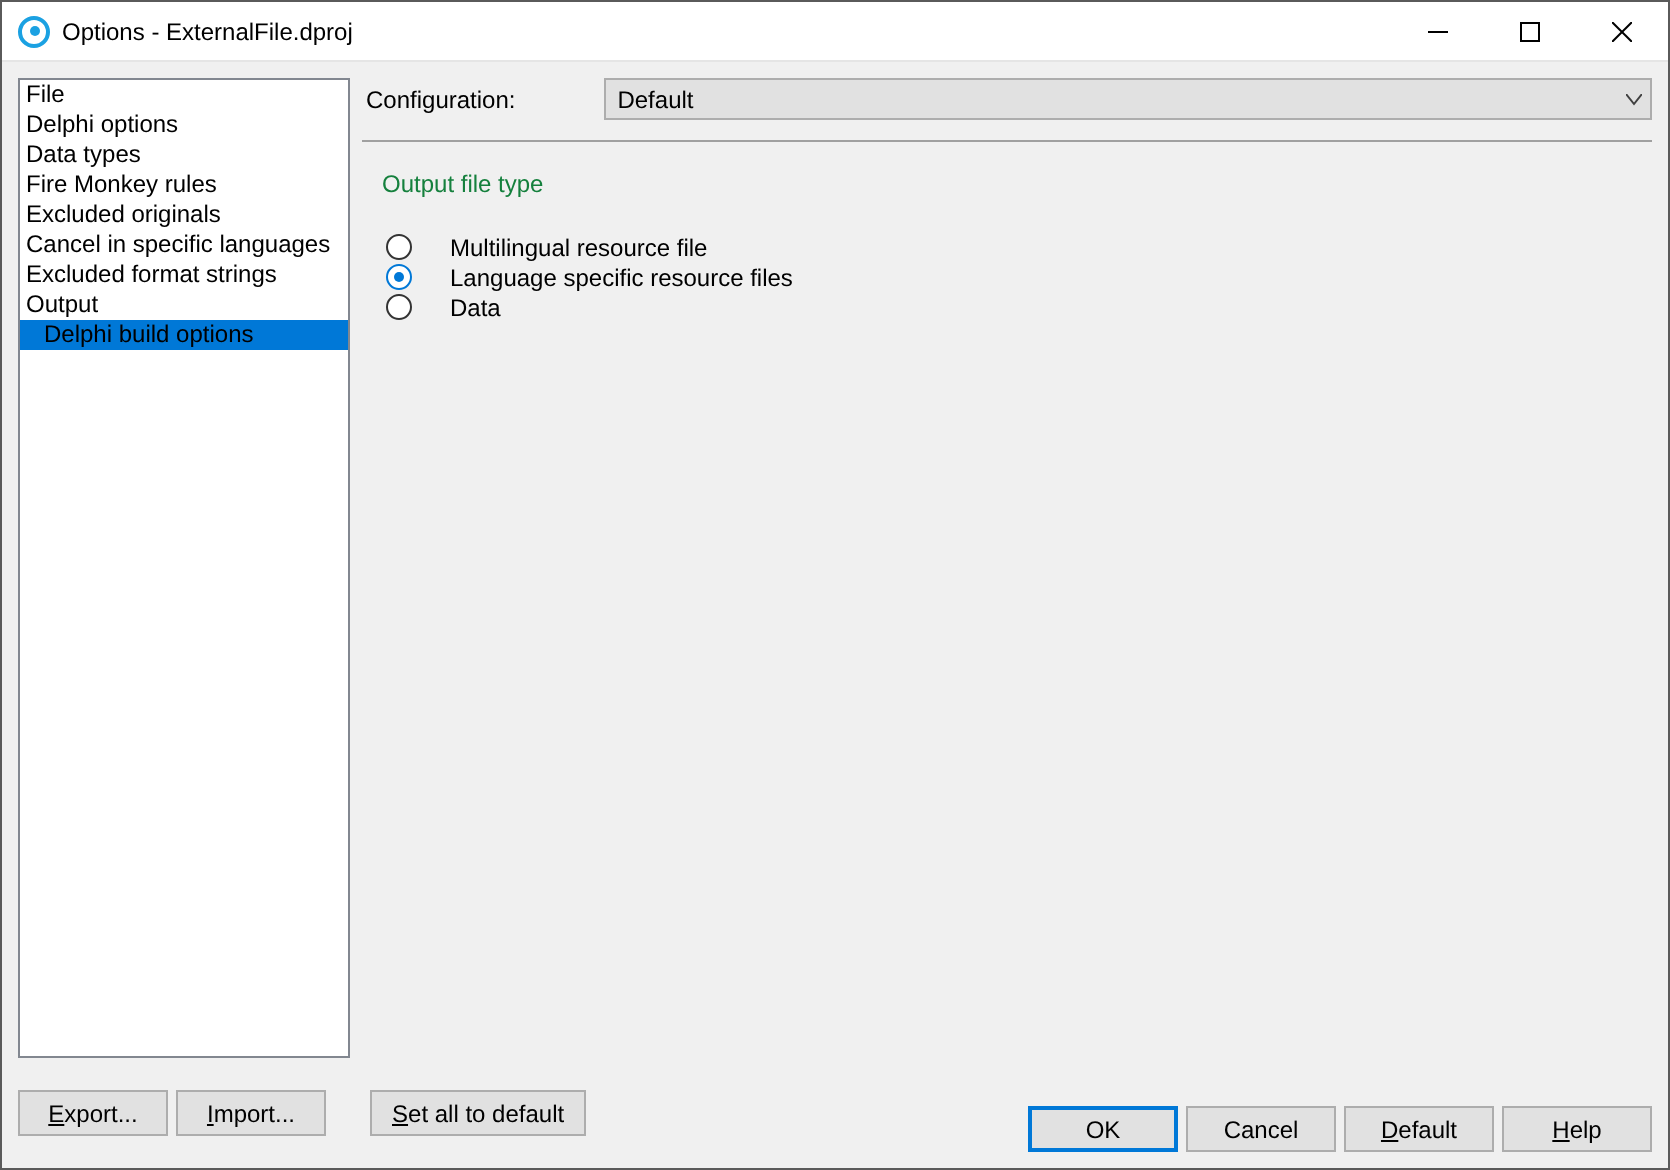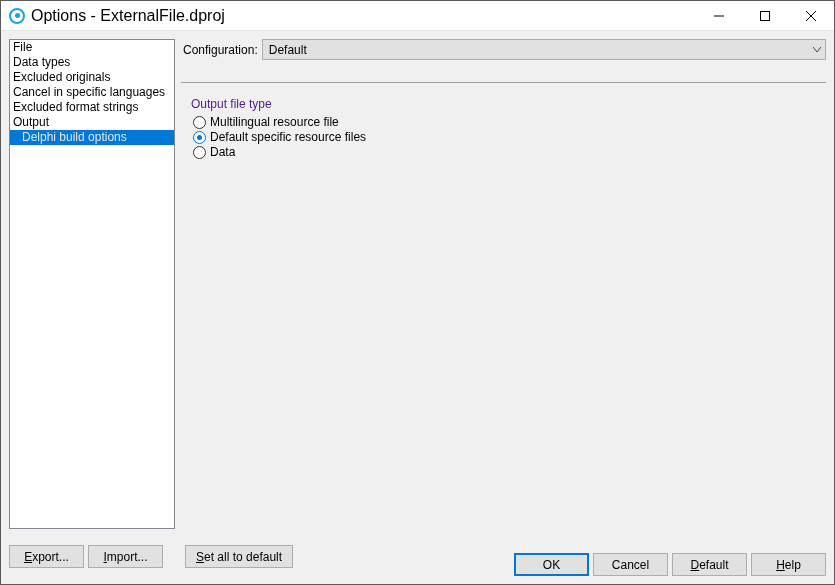--- a/index.html
+++ b/index.html
@@ -1,38 +1,38 @@
 <!DOCTYPE html>
 <html><head>
   <meta charset="utf-8">
   <style>
     * { box-sizing: border-box; margin: 0; padding: 0; font-family: "Segoe UI", Tahoma, sans-serif; font-size: 12px; }
     body { background: #fff; }
     .window { width: 835px; height: 585px; background: #fff; border: 1px solid #5a5a5a; display: flex; flex-direction: column; }
     .titlebar { height: 30px; display: flex; align-items: center; background: #fff; border-bottom: 1px solid #e5e5e5; }
     .titlebar-icon { width: 16px; height: 16px; margin: 0 6px 0 8px; border: 2px solid #1ba1e2; border-radius: 50%; display: flex; align-items: center; justify-content: center; }
     .titlebar-icon::after { content: ""; width: 5px; height: 5px; background: #1ba1e2; border-radius: 50%; }
-    .titlebar-text { flex: 1; font-size: 16px; color: #000; }
+    .titlebar-text { flex: 1; font-size: 12px; color: #000; }
     .titlebar-controls { display: flex; height: 100%; }
     .titlebar-btn { width: 46px; height: 100%; display: flex; align-items: center; justify-content: center; background: #fff; cursor: default; }
     .titlebar-btn svg { width: 10px; height: 10px; }
     .body { flex: 1; background: #f0f0f0; display: flex; flex-direction: column; padding: 8px 8px 8px 8px; gap: 8px; min-height: 0; }
     .main { flex: 1; display: flex; gap: 6px; min-height: 0; }
     .sidebar { width: 166px; background: #fff; border: 1px solid #828790; overflow: auto; }
     .sidebar-item { padding: 0 3px; line-height: 15px; font-size: 12px; color: #000; white-space: nowrap; cursor: default; }
-    .sidebar-item.selected { background: #0078d7; color: #e5e5e5; padding-left: 12px; }
+    .sidebar-item.selected { background: #0078d7; color: #000000; padding-left: 12px; }
     .content { flex: 1; display: flex; flex-direction: column; }
-    .config-row { display: flex; align-items: center; gap: 4px; padding-bottom: 22px; border-bottom: 1px solid #a0a0a0; margin-bottom: 12px; }
+    .config-row { display: flex; align-items: center; gap: 4px; padding-bottom: 10px; border-bottom: 1px solid #a0a0a0; margin-bottom: 12px; }
     .config-label { color: #000; padding-left: 2px; }
-    .config-select { flex: 1; height: 21px; border: 1px solid #adadad; background: #e1e1e1; display: flex; align-items: center; justify-content: space-between; padding: 0 4px 0 6px; }
+    .config-select { flex: 1; height: 21px; border: 1px solid #adadad; background: #e1e1e1; display: flex; align-items: center; justify-content: space-between; padding: 0 4px 0 6px; margin-left: 40px; }
     .config-select-text { color: #000; }
     .config-select-arrow svg { width: 8px; height: 6px; display: block; }
     .groupbox { margin-left: 10px; margin-top: 2px; }
-    .group-label { color: #4c1d95; margin-bottom: 4px; display: block; }
-    .radio-row { display: flex; align-items: flex-end; gap: 4px; margin: 1px 0; padding-left: 2px; }
+    .group-label { color: #15803d; margin-bottom: 18px; display: block; }
+    .radio-row { display: flex; align-items: flex-start; gap: 19px; margin: 1px 0; padding-left: 2px; }
     .radio { width: 13px; height: 13px; border: 1px solid #333; border-radius: 50%; display: flex; align-items: center; justify-content: center; background: #fff; }
     .radio.checked { border-color: #0078d7; }
     .radio.checked::after { content: ""; width: 5px; height: 5px; background: #0078d7; border-radius: 50%; }
     .radio-label { color: #000; }
     .footer { display: flex; align-items: center; }
     .footer-left { display: flex; gap: 4px; }
     .footer-spacer { flex: 1; }
     .footer-right { display: flex; gap: 4px; margin-top: 16px; }
     .btn { height: 23px; min-width: 75px; padding: 0 10px; border: 1px solid #adadad; background: #e1e1e1; color: #000; display: flex; align-items: center; justify-content: center; cursor: default; }
     .btn.default { border: 1px solid #0078d7; outline: 1px solid #0078d7; outline-offset: -2px; }
@@ -65,21 +65,23 @@
           </svg>
       </div>
     </div>
   </div>
 
   <div class="body">
     <div class="main">
 
       <div class="sidebar">
         <div class="sidebar-item"><span>File</span></div>
+        <div class="sidebar-item"><span>Delphi options</span></div>
         <div class="sidebar-item"><span>Data types</span></div>
+        <div class="sidebar-item"><span>Fire Monkey rules</span></div>
         <div class="sidebar-item"><span>Excluded originals</span></div>
         <div class="sidebar-item"><span>Cancel in specific languages</span></div>
         <div class="sidebar-item"><span>Excluded format strings</span></div>
         <div class="sidebar-item"><span>Output</span></div>
         <div class="sidebar-item selected"><span>Delphi build options</span></div>
       </div>
 
       <div class="content">
         <div class="config-row">
           <span class="config-label">Configuration:</span>
@@ -94,21 +96,21 @@
         </div>
 
         <div class="groupbox">
           <span class="group-label">Output file type</span>
           <div class="radio-row">
             <span class="radio"></span>
             <span class="radio-label">Multilingual resource file</span>
           </div>
           <div class="radio-row">
             <span class="radio checked"></span>
-            <span class="radio-label">Default specific resource files</span>
+            <span class="radio-label">Language specific resource files</span>
           </div>
           <div class="radio-row">
             <span class="radio"></span>
             <span class="radio-label">Data</span>
           </div>
         </div>
       </div>
 
     </div>
 

